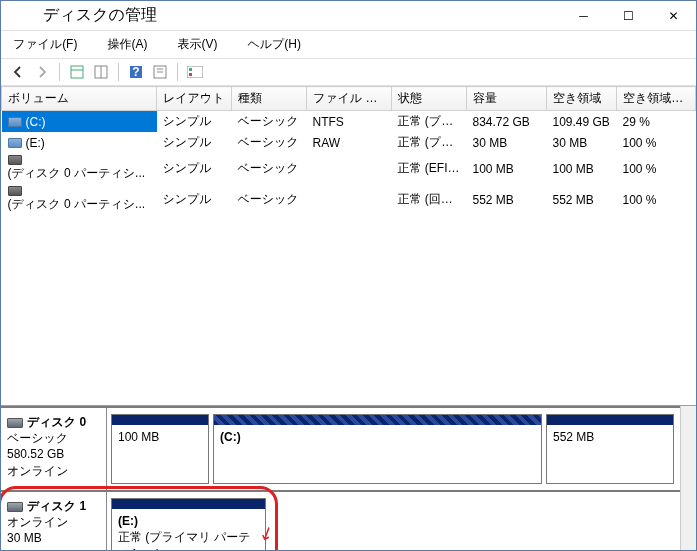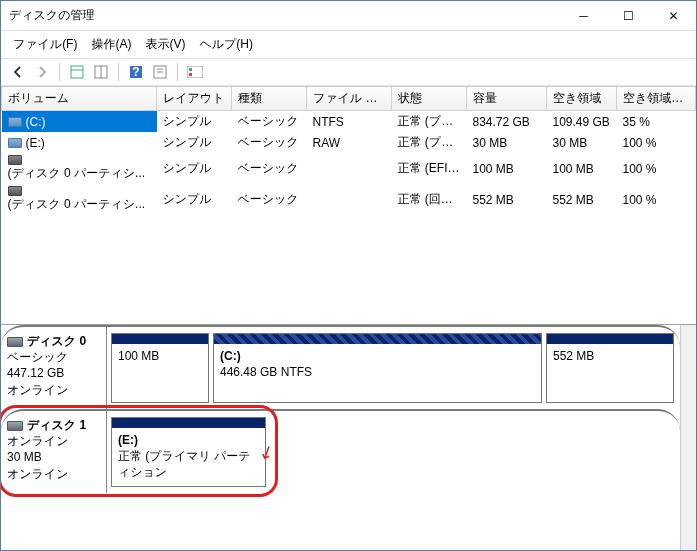--- a/index.html
+++ b/index.html
@@ -1,35 +1,35 @@
 <!DOCTYPE html>
 <html><head>
 <meta charset="utf-8">
 <style>
 * { box-sizing: border-box; margin: 0; padding: 0; font-family: "Meiryo UI", "MS UI Gothic", sans-serif; font-size: 12px; }
 body { background: #fff; width: 697px; height: 551px; overflow: hidden; border: 1px solid #5a7aa8; }
 .titlebar { height: 30px; display: flex; align-items: center; padding-left: 8px; background: #fff; border-bottom: 1px solid #e0e0e0; }
-.titlebar-title { flex: 1; font-size: 12px; }
+.titlebar-title { flex: 1; font-size: 16px; margin-left: 34px; }
 .win-btns { display: flex; height: 100%; }
 .win-btn { width: 45px; display: flex; align-items: center; justify-content: center; font-family: Arial; }
-.menubar { display: flex; padding: 2px 6px; gap: 2px; }
+.menubar { display: flex; padding: 2px 6px; gap: 18px; }
 .menubar span { padding: 3px 6px; cursor: default; }
 .toolbar { display: flex; align-items: center; gap: 2px; padding: 2px 6px; border-top: 1px solid #e0e0e0; border-bottom: 1px solid #e0e0e0; height: 28px; }
 .tb-btn { width: 22px; height: 22px; display: flex; align-items: center; justify-content: center; border: 1px solid transparent; }
 .tb-sep { width: 1px; height: 18px; background: #ccc; margin: 0 4px; }
-.table-wrap { height: 239px; overflow: hidden; border-bottom: 1px solid #a0a0a0; }
+.table-wrap { height: 320px; overflow: hidden; border-bottom: 1px solid #a0a0a0; }
 table { border-collapse: collapse; width: 100%; table-layout: fixed; }
 th { background: linear-gradient(#fdfdfd, #f0f0f0); border: 1px solid #d0d0d0; padding: 3px 6px; text-align: left; font-weight: normal; white-space: nowrap; overflow: hidden; text-overflow: ellipsis; }
 td { padding: 2px 6px; white-space: nowrap; overflow: hidden; text-overflow: ellipsis; }
 tr.selected td:first-child { background: #0078d7; color: #fff; }
 .vol-icon { display: inline-block; width: 14px; height: 10px; vertical-align: middle; margin-right: 4px; }
 .vol-icon.drive { background: linear-gradient(#8cb3d9, #5a8fc4); border: 1px solid #4a7aa8; border-radius: 1px; }
 .vol-icon.part { background: linear-gradient(#888, #555); border: 1px solid #444; border-radius: 1px; }
 .disks-area { display: flex; flex-direction: column; padding: 0; }
-.disk-row { display: flex; border-top: 2px solid #7a7a7a; min-height: 84px; border-radius: 22px; }
+.disk-row { display: flex; border-top: 2px solid #7a7a7a; min-height: 84px; }
 .disk-label { width: 106px; padding: 6px; border-right: 1px solid #888; position: relative; }
 .disk-label .dicon { display: inline-block; width: 16px; height: 10px; background: linear-gradient(#9aa, #667); border: 1px solid #555; border-radius: 1px; margin-right: 4px; vertical-align: middle; }
 .disk-label .dname { font-weight: bold; }
 .disk-label div { line-height: 1.35; }
 .disk-parts { flex: 1; display: flex; gap: 4px; padding: 6px 6px 6px 4px; position: relative; }
 .part { border: 1px solid #777; display: flex; flex-direction: column; }
 .part-head { height: 10px; background: #0a246a; }
 .part-head.primary { background: #0a246a; }
 .part-head.selected { background: repeating-linear-gradient(45deg,#0a246a,#0a246a 4px,#2a4aa0 4px,#2a4aa0 8px); }
 .part-body { padding: 4px 6px; line-height: 1.35; flex: 1; overflow: hidden; }
@@ -131,21 +131,21 @@
   </thead>
   <tbody id="vol-body">
         <tr class="selected">
           <td><span class="vol-icon drive"></span>(C:)</td>
           <td>シンプル</td>
           <td>ベーシック</td>
           <td>NTFS</td>
           <td>正常 (ブート...</td>
           <td>834.72 GB</td>
           <td>109.49 GB</td>
-          <td>35 %</td>
+          <td>29 %</td>
         </tr>
         <tr>
           <td><span class="vol-icon drive"></span>(E:)</td>
           <td>シンプル</td>
           <td>ベーシック</td>
           <td>RAW</td>
           <td>正常 (プラ...</td>
           <td>30 MB</td>
           <td>30 MB</td>
           <td>100 %</td>
@@ -174,35 +174,34 @@
 </table>
 </div>
 
 <div style="display:flex; height:240px;">
 <div class="disks-area" style="flex:1; position:relative;">
 
   <div class="disk-row">
     <div class="disk-label">
       <div><span class="dicon"></span><span class="dname">ディスク 0</span></div>
       <div>ベーシック</div>
-      <div>447.12 GB</div>
+      <div>580.52 GB</div>
       <div>オンライン</div>
     </div>
     <div class="disk-parts">
       <div class="part" style="width:98px">
         <div class="part-head primary"></div>
         <div class="part-body">
           <div>100 MB</div>
         </div>
       </div>
       <div class="part" style="flex:1">
         <div class="part-head selected"></div>
         <div class="part-body">
           <div class="pname">(C:)</div>
-          <div>446.48 GB NTFS</div>
         </div>
       </div>
       <div class="part" style="width:128px">
         <div class="part-head primary"></div>
         <div class="part-body">
           <div>552 MB</div>
         </div>
       </div>
     </div>
   </div>

